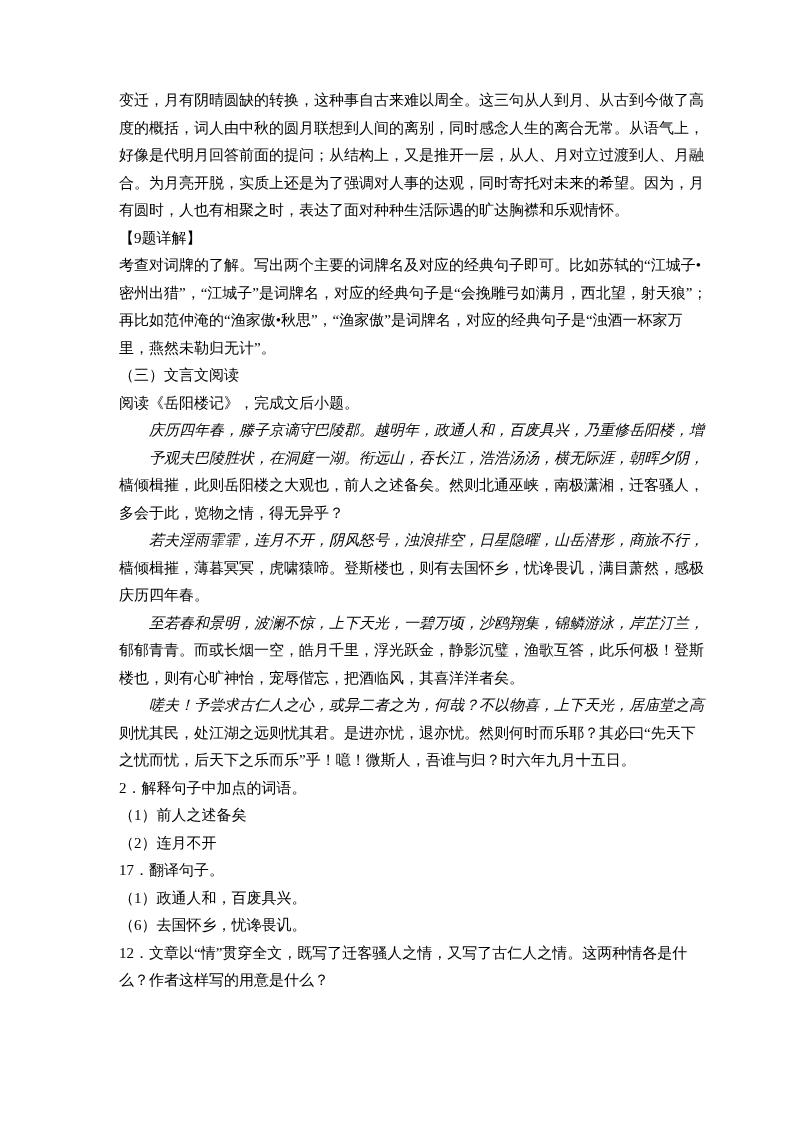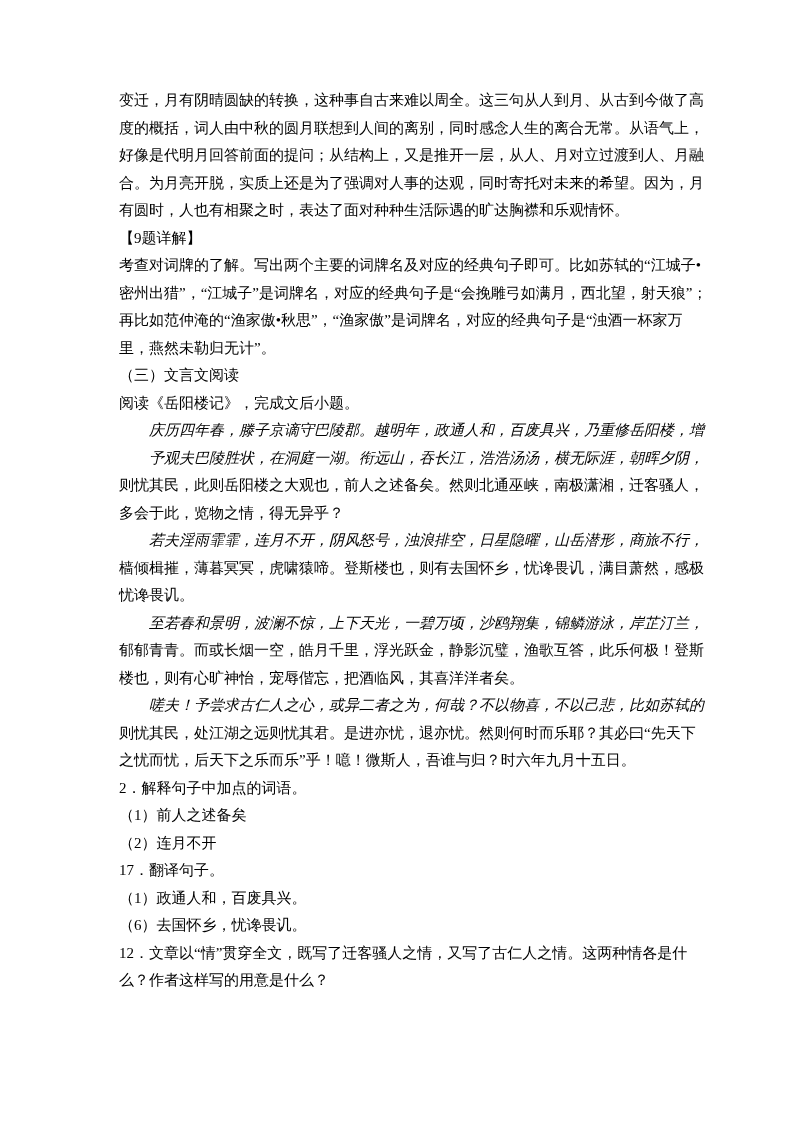--- a/index.html
+++ b/index.html
@@ -64,35 +64,35 @@
         <div class="line">（三）文言文阅读</div>
       </div>
       <div class="block">
         <div class="line">阅读《岳阳楼记》，完成文后小题。</div>
       </div>
       <div class="block">
         <div class="line indent">庆历四年春，滕子京谪守巴陵郡。越明年，政通人和，百废具兴，乃重修岳阳楼，增</div>
       </div>
       <div class="block">
         <div class="line indent">予观夫巴陵胜状，在洞庭一湖。衔远山，吞长江，浩浩汤汤，横无际涯，朝晖夕阴，</div>
-        <div class="line">则忧其民，此则岳阳楼之大观也，前人之述备矣。然则北通巫峡，南极潇湘，迁客骚人，</div>
+        <div class="line">樯倾楫摧，此则岳阳楼之大观也，前人之述备矣。然则北通巫峡，南极潇湘，迁客骚人，</div>
         <div class="line">多会于此，览物之情，得无异乎？</div>
       </div>
       <div class="block">
         <div class="line indent">若夫淫雨霏霏，连月不开，阴风怒号，浊浪排空，日星隐曜，山岳潜形，商旅不行，</div>
         <div class="line">樯倾楫摧，薄暮冥冥，虎啸猿啼。登斯楼也，则有去国怀乡，忧谗畏讥，满目萧然，感极</div>
-        <div class="line">忧谗畏讥。</div>
+        <div class="line">庆历四年春。</div>
       </div>
       <div class="block">
         <div class="line indent">至若春和景明，波澜不惊，上下天光，一碧万顷，沙鸥翔集，锦鳞游泳，岸芷汀兰，</div>
         <div class="line">郁郁青青。而或长烟一空，皓月千里，浮光跃金，静影沉璧，渔歌互答，此乐何极！登斯</div>
         <div class="line">楼也，则有心旷神怡，宠辱偕忘，把酒临风，其喜洋洋者矣。</div>
       </div>
       <div class="block">
-        <div class="line indent">嗟夫！予尝求古仁人之心，或异二者之为，何哉？不以物喜，不以己悲，比如苏轼的</div>
+        <div class="line indent">嗟夫！予尝求古仁人之心，或异二者之为，何哉？不以物喜，上下天光，居庙堂之高</div>
         <div class="line">则忧其民，处江湖之远则忧其君。是进亦忧，退亦忧。然则何时而乐耶？其必曰“先天下</div>
         <div class="line">之忧而忧，后天下之乐而乐”乎！噫！微斯人，吾谁与归？时六年九月十五日。</div>
       </div>
       <div class="block">
         <div class="line">2．解释句子中加点的词语。</div>
       </div>
       <div class="block">
         <div class="line">（1）前人之述备矣</div>
       </div>
       <div class="block">

